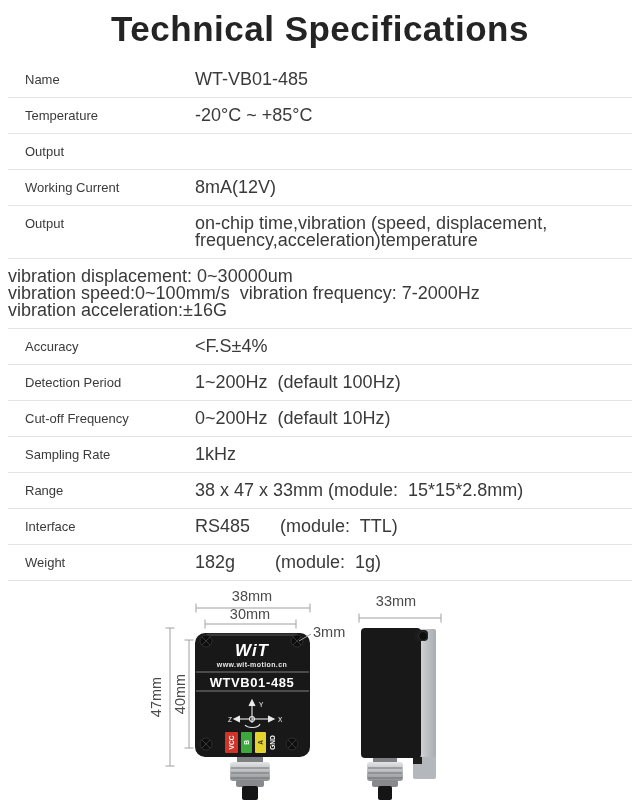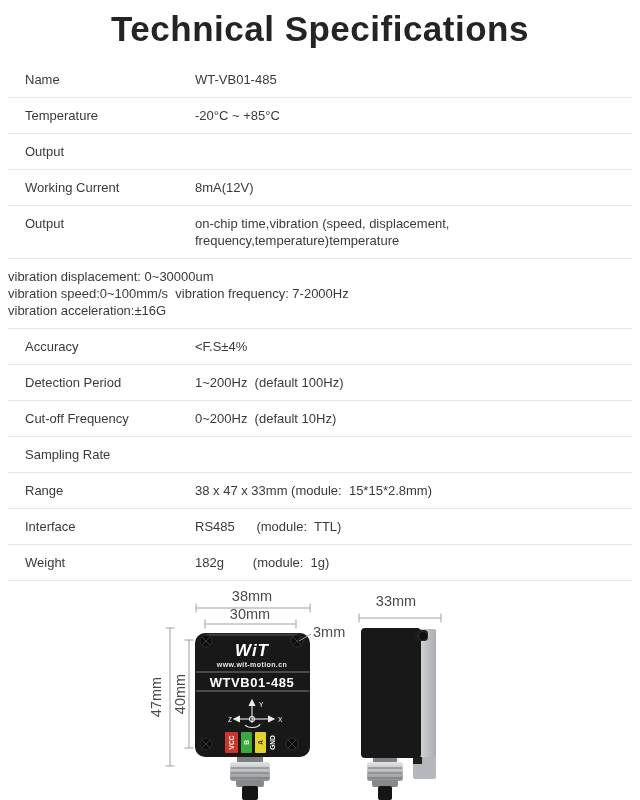--- a/index.html
+++ b/index.html
@@ -4,21 +4,21 @@
 <style>
   html,body{margin:0;padding:0;background:#fff;}
   .page{width:640px;height:800px;position:relative;background:#ffffff;
         font-family:"Liberation Sans",sans-serif;overflow:hidden;}
   .title{margin:0;padding-top:6px;text-align:center;font-size:35px;line-height:46px;
          font-weight:600;color:#242424;letter-spacing:.5px;}
   .spec-table{margin:10px 8px 0 8px;}
   .row{display:flex;align-items:flex-start;padding:9px 0;border-bottom:1px solid #e4e4e4;}
   .row .label{width:187px;box-sizing:border-box;padding-left:17px;font-size:13px;
               line-height:17px;color:#3a3a3a;}
-  .row .value{flex:1;font-size:13px;line-height:17px;color:#3a3a3a;white-space:pre-wrap;}
+  .row .value{flex:1;font-size:18px;line-height:17px;color:#3a3a3a;white-space:pre-wrap;}
   .diagram{position:absolute;left:0;top:585px;width:640px;height:215px;}
   svg text{font-family:"Liberation Sans",sans-serif;}
   .dimtxt{font-size:14.5px;fill:#4a4a4a;}
   .dimline{stroke:#a0a0a0;stroke-width:1;}
 </style>
 </head>
 <body>
 
 <div class="page">
 
@@ -40,21 +40,21 @@
     </div>
 
     <div class="row">
       <div class="label">Working Current</div>
       <div class="value">8mA(12V)</div>
     </div>
 
     <div class="row">
       <div class="label">Output</div>
       <div class="value">on-chip time,vibration (speed, displacement,
-frequency,temperature)temperature</div>
+frequency,acceleration)temperature</div>
     </div>
 
     <div class="row">
       <div class="value">vibration displacement: 0~30000um
 vibration speed:0~100mm/s  vibration frequency: 7-2000Hz
 vibration acceleration:±16G</div>
     </div>
 
     <div class="row">
       <div class="label">Accuracy</div>
@@ -67,20 +67,21 @@
     </div>
 
     <div class="row">
       <div class="label">Cut-off Frequency</div>
       <div class="value">0~200Hz  (default 10Hz)</div>
     </div>
 
 
     <div class="row">
       <div class="label">Sampling Rate</div>
+      <div class="value">1kHz</div>
     </div>
 
     <div class="row">
       <div class="label">Range</div>
       <div class="value">38 x 47 x 33mm (module:  15*15*2.8mm)</div>
     </div>
 
     <div class="row">
       <div class="label">Interface</div>
       <div class="value">RS485      (module:  TTL)</div>

